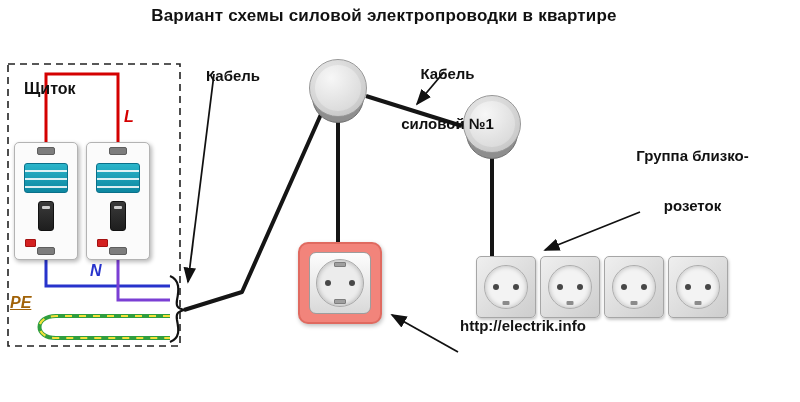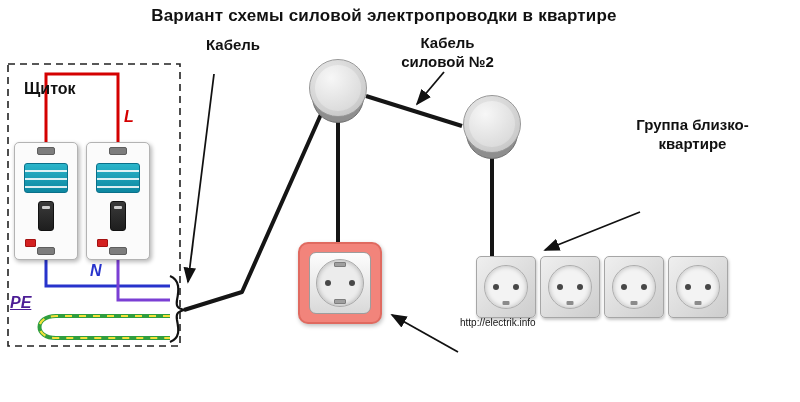--- a/index.html
+++ b/index.html
@@ -7,27 +7,27 @@
     position:relative;width:768px;height:402px;overflow:hidden;background:#ffffff;
     font-family:"Liberation Sans", sans-serif;color:#111;
   }
   .stage *{box-sizing:border-box;}
   .title{
     position:absolute;left:0;top:6px;width:100%;text-align:center;
     font-size:17px;font-weight:bold;letter-spacing:.2px;z-index:3;
   }
   svg.wires{position:absolute;left:0;top:0;z-index:1;}
   .lbl{position:absolute;font-size:15px;font-weight:bold;line-height:1.25;text-align:center;z-index:3;}
-  .lbl div{white-space:nowrap;}
+  .lbl div{white-space:nowrap;margin-top:31px;}
   .panel-label{position:absolute;left:24px;top:80px;font-size:16px;font-weight:bold;z-index:3;}
   .wire-letter{position:absolute;font-size:16px;font-weight:bold;font-style:italic;z-index:3;}
   .phase-letter{left:124px;top:108px;color:#d40000;}
   .neutral-letter{left:90px;top:262px;color:#2733cc;}
-  .earth-letter{left:10px;top:294px;color:#4c1d95;text-decoration:underline;}
-  .watermark{position:absolute;left:460px;top:317px;font-size:10px;font-weight:normal;color:#141414;z-index:3;}
+  .earth-letter{left:10px;top:294px;color:#a16207;text-decoration:underline;}
+  .watermark{position:absolute;left:460px;top:317px;font-size:15px;font-weight:bold;color:#141414;z-index:3;}
 
   
   .breaker{
     position:absolute;width:64px;height:118px;top:142px;z-index:2;
     background:#fbfbfb;border:1px solid #b3b3b3;border-radius:5px;
     box-shadow:1.5px 2px 4px rgba(0,0,0,.28);
   }
   .breaker .screw{position:absolute;left:50%;transform:translateX(-50%);width:18px;height:8px;background:#7d7d7d;border-radius:2px;border:1px solid #5e5e5e;}
   .breaker .screw.top{top:4px;}
   .breaker .screw.bottom{bottom:4px;}
@@ -201,24 +201,24 @@
       <div class="hole right"></div>
       <div class="notch"></div>
     </div>
   </div>
 
   <div class="lbl" style="left:168px;top:36px;width:130px;">
     <div>Кабель</div>
   </div>
   <div class="lbl" style="left:385px;top:34px;width:125px;">
     <div>Кабель</div>
-    <div>силовой №2</div>
+    <div>силовой №1</div>
   </div>
   <div class="lbl" style="left:590px;top:116px;width:205px;">
     <div>Группа близко-</div>
-    <div>квартире</div>
+    <div>розеток</div>
   </div>
   <div class="lbl" style="left:365px;top:348px;width:220px;">
   </div>
 
   <div class="watermark">http://electrik.info</div>
 
 </div>
 
 </body></html>

